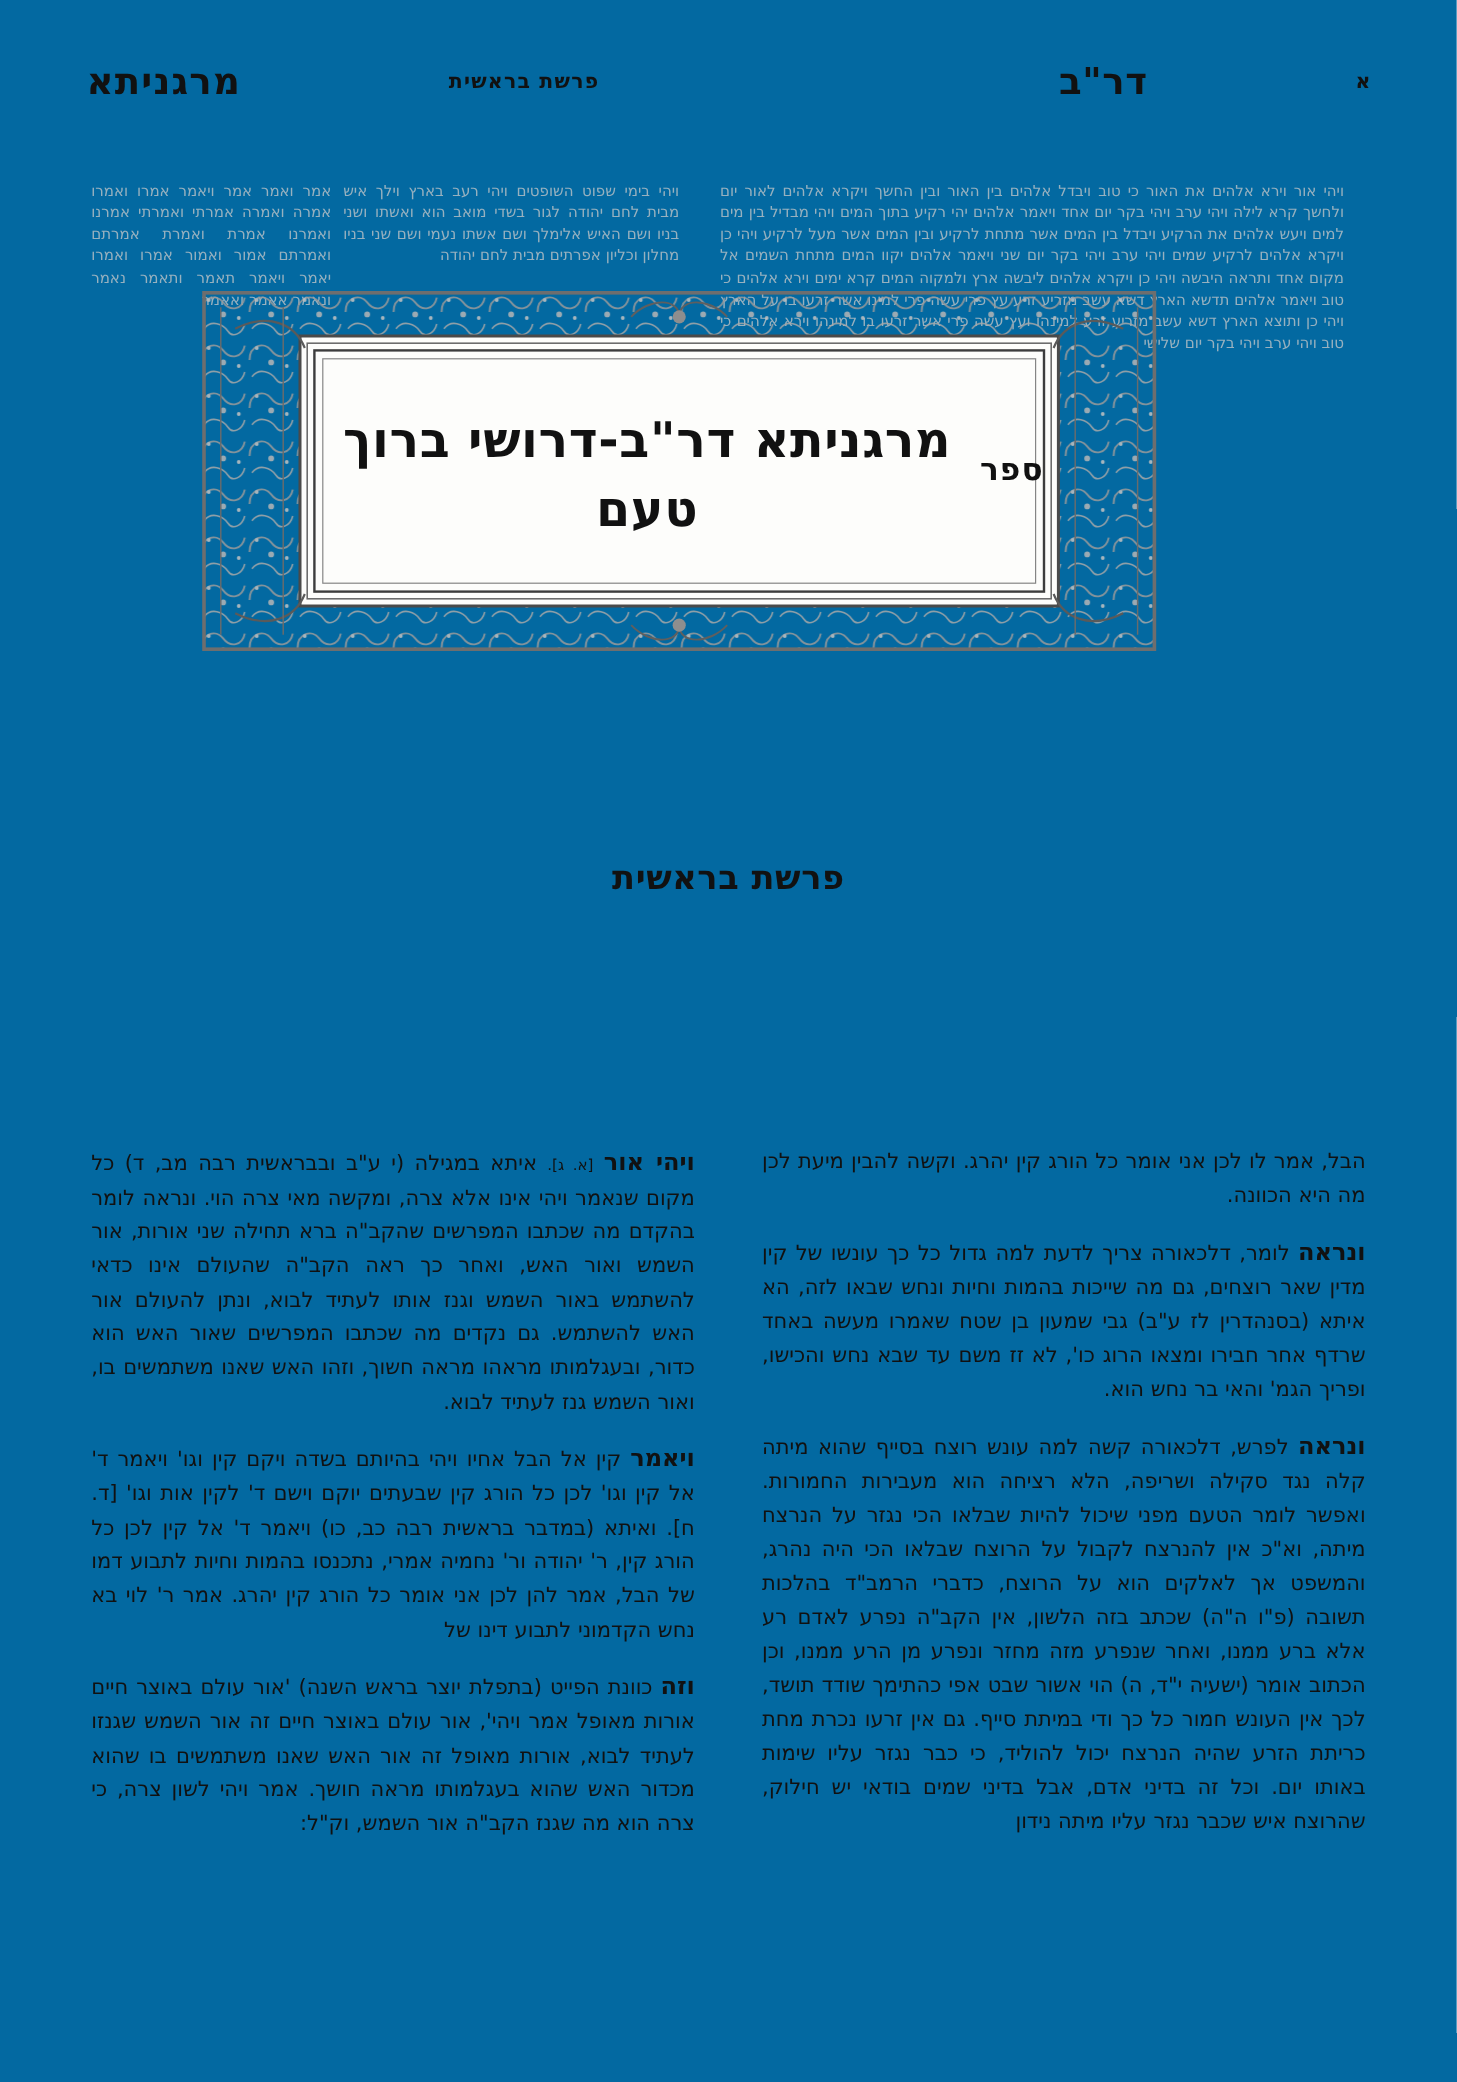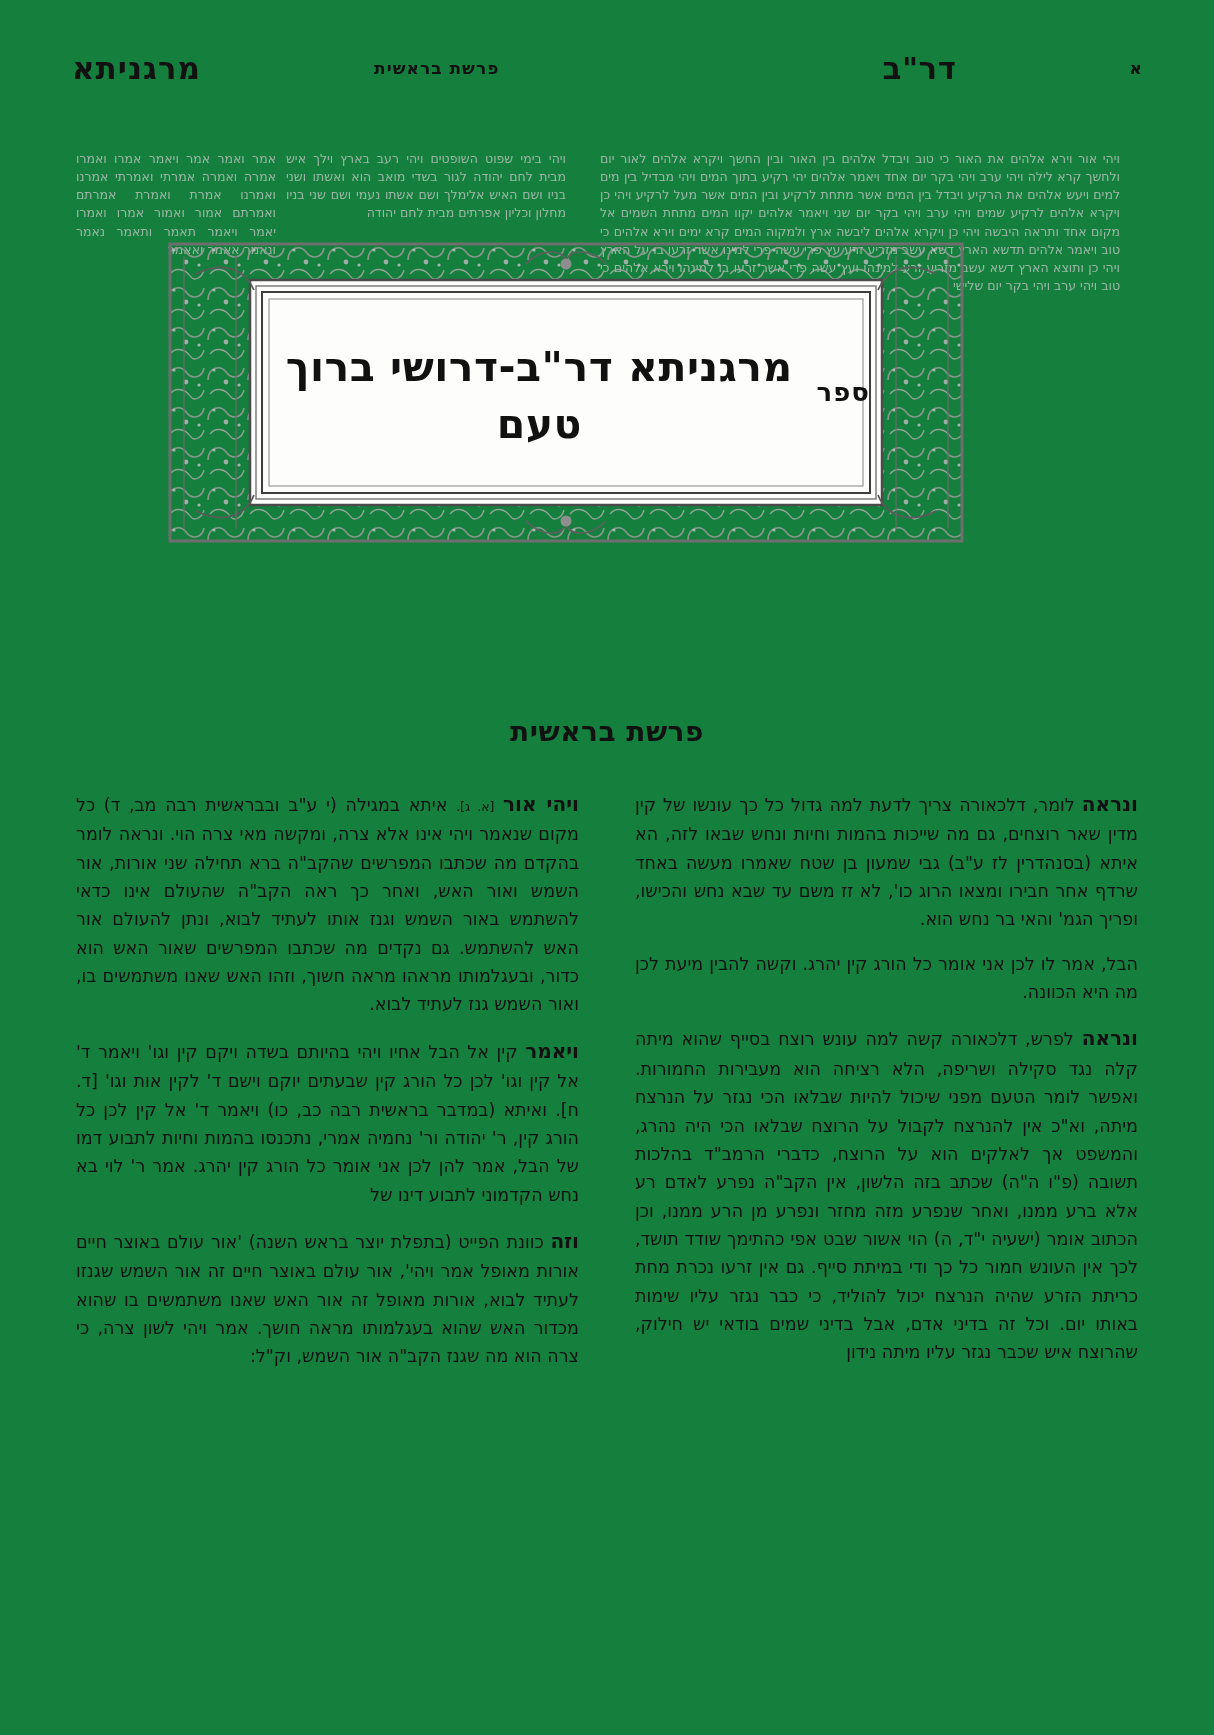--- a/index.html
+++ b/index.html
@@ -4,21 +4,21 @@
 <style>
   html, body {
     margin: 0;
     padding: 0;
     background: #ffffff;
   }
   .page {
     position: relative;
     width: 1214px;
     height: 1735px;
-    background: #15803d;
+    background: #0369a1;
     overflow: hidden;
     font-family: "DejaVu Sans", "Liberation Sans", sans-serif;
     color: #111;
   }
 
   
   .running-head {
     position: absolute;
     top: 46px;
     left: 72px;
@@ -125,20 +125,21 @@
   
   .columns {
     position: absolute;
     top: 788px;
     left: 76px;
     right: 76px;
     bottom: 20px;
     display: flex;
     flex-direction: row-reverse;
     gap: 56px;
+    align-items: center;
   }
   .col {
     flex: 1 1 0;
     font-size: 17.5px;
     line-height: 1.62;
     text-align: justify;
     text-align-last: right;
   }
   .col p { margin: 0 0 16px 0; }
   .lead {
@@ -234,26 +235,26 @@
         <span>קין אל הבל אחיו ויהי בהיותם בשדה ויקם קין וגו' ויאמר ד' אל קין וגו' לכן כל הורג קין שבעתים יוקם וישם ד' לקין אות וגו' [ד. ח]. ואיתא (במדבר בראשית רבה כב, כו) ויאמר ד' אל קין לכן כל הורג קין, ר' יהודה ור' נחמיה אמרי, נתכנסו בהמות וחיות לתבוע דמו של הבל, אמר להן לכן אני אומר כל הורג קין יהרג. אמר ר' לוי בא נחש הקדמוני לתבוע דינו של</span>
       </p>
       <p>
         <span class="lead">וזה</span>
         <span>כוונת הפייט (בתפלת יוצר בראש השנה) 'אור עולם באוצר חיים אורות מאופל אמר ויהי', אור עולם באוצר חיים זה אור השמש שגנזו לעתיד לבוא, אורות מאופל זה אור האש שאנו משתמשים בו שהוא מכדור האש שהוא בעגלמותו מראה חושך. אמר ויהי לשון צרה, כי צרה הוא מה שגנז הקב"ה אור השמש, וק"ל:</span>
       </p>
     </div>
 
     <div class="col">
       <p>
+        <span>הבל, אמר לו לכן אני אומר כל הורג קין יהרג. וקשה להבין מיעת לכן מה היא הכוונה.</span>
+      </p>
+      <p>
         <span class="lead">ונראה</span>
         <span>לומר, דלכאורה צריך לדעת למה גדול כל כך עונשו של קין מדין שאר רוצחים, גם מה שייכות בהמות וחיות ונחש שבאו לזה, הא איתא (בסנהדרין לז ע"ב) גבי שמעון בן שטח שאמרו מעשה באחד שרדף אחר חבירו ומצאו הרוג כו', לא זז משם עד שבא נחש והכישו, ופריך הגמ' והאי בר נחש הוא.</span>
       </p>
       <p>
-        <span>הבל, אמר לו לכן אני אומר כל הורג קין יהרג. וקשה להבין מיעת לכן מה היא הכוונה.</span>
-      </p>
-      <p>
         <span class="lead">ונראה</span>
         <span>לפרש, דלכאורה קשה למה עונש רוצח בסייף שהוא מיתה קלה נגד סקילה ושריפה, הלא רציחה הוא מעבירות החמורות. ואפשר לומר הטעם מפני שיכול להיות שבלאו הכי נגזר על הנרצח מיתה, וא"כ אין להנרצח לקבול על הרוצח שבלאו הכי היה נהרג, והמשפט אך לאלקים הוא על הרוצח, כדברי הרמב"ד בהלכות תשובה (פ"ו ה"ה) שכתב בזה הלשון, אין הקב"ה נפרע לאדם רע אלא ברע ממנו, ואחר שנפרע מזה מחזר ונפרע מן הרע ממנו, וכן הכתוב אומר (ישעיה י"ד, ה) הוי אשור שבט אפי כהתימך שודד תושד, לכך אין העונש חמור כל כך ודי במיתת סייף. גם אין זרעו נכרת מחת כריתת הזרע שהיה הנרצח יכול להוליד, כי כבר נגזר עליו שימות באותו יום. וכל זה בדיני אדם, אבל בדיני שמים בודאי יש חילוק, שהרוצח איש שכבר נגזר עליו מיתה נידון</span>
       </p>
     </div>
 
   </div>
 </div>
 
 </body></html>

